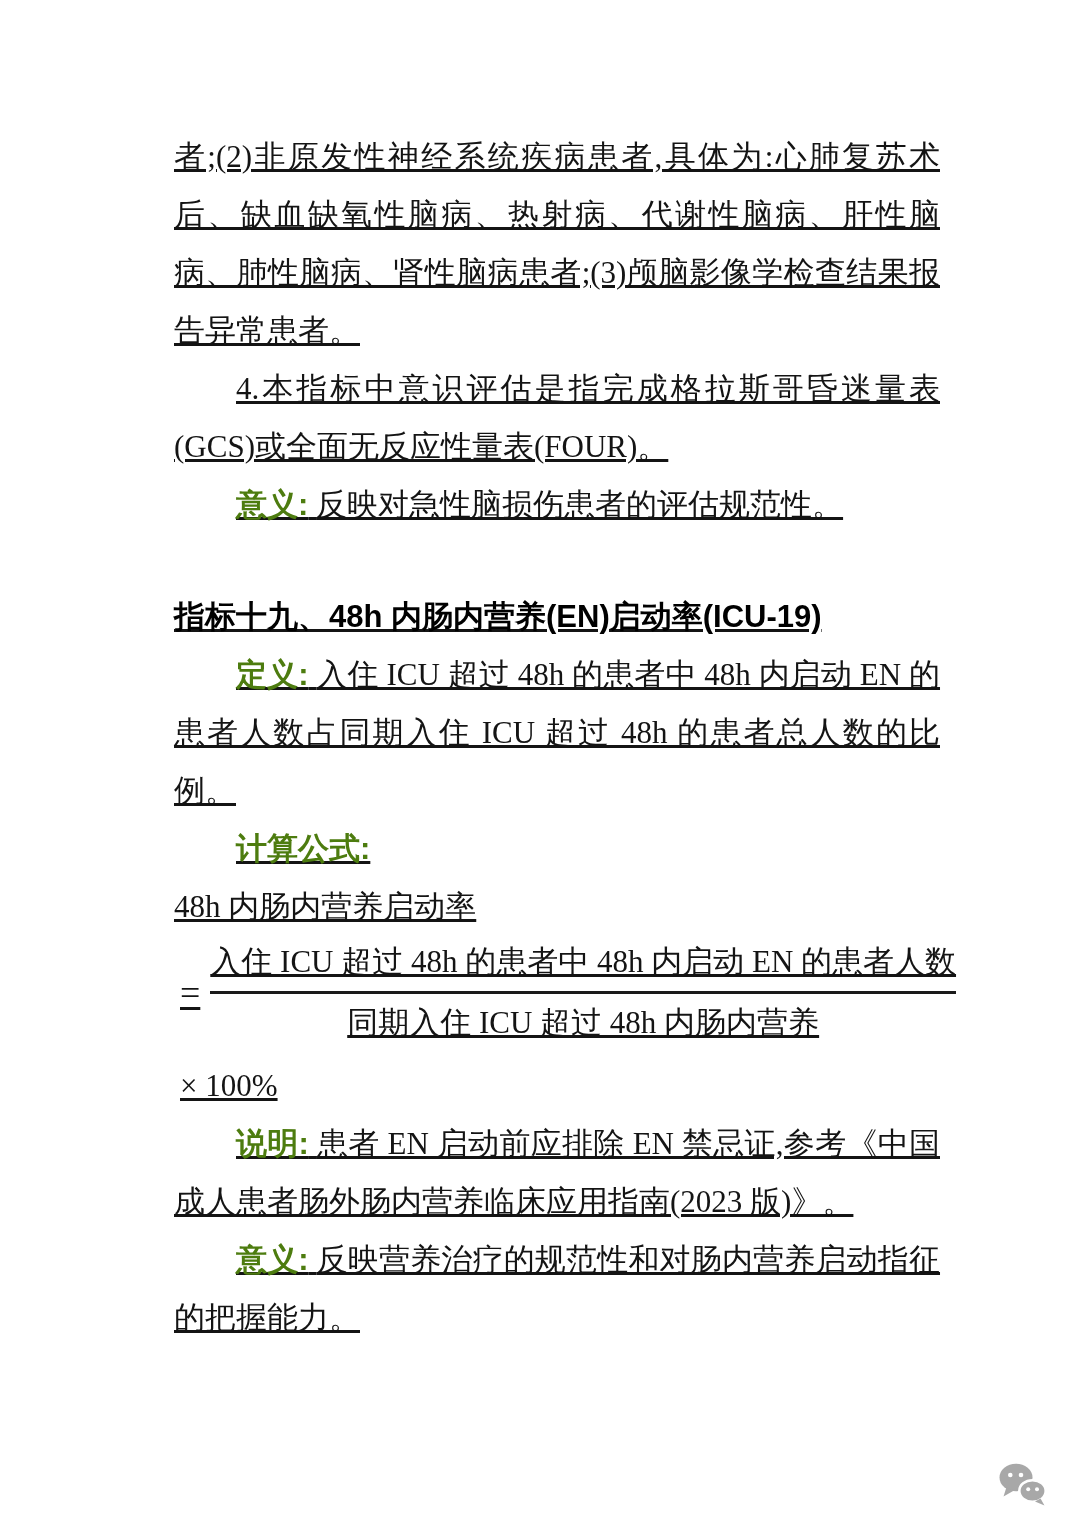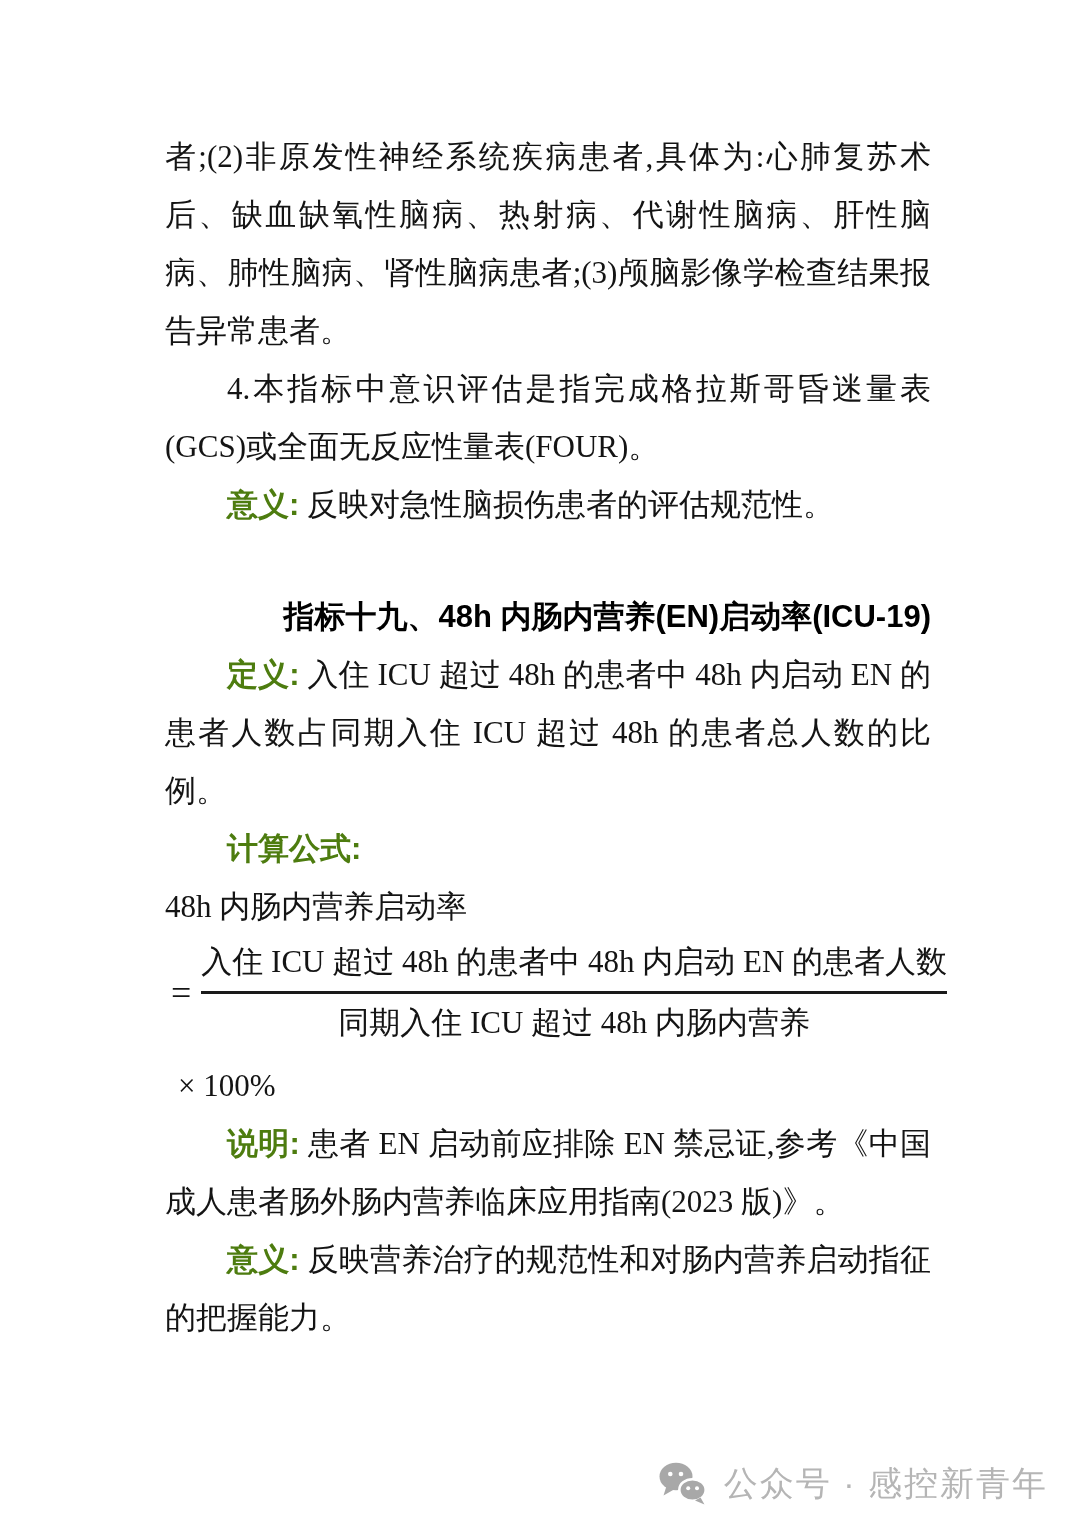--- a/index.html
+++ b/index.html
@@ -7,40 +7,41 @@
     width: 1080px;
     height: 1527px;
     background: #ffffff;
     position: relative;
     overflow: hidden;
     font-family: "Liberation Serif", "DejaVu Serif", serif;
     color: #141414;
   }
   .content {
     position: absolute;
-    left: 165px;
+    left: 174px;
     top: 128px;
     width: 766px;
     font-size: 31px;
     line-height: 58px;
     text-align: justify;
     text-justify: inter-ideograph;
+    text-decoration: underline;
   }
   p { margin: 0; }
   .indent { text-indent: 2em; }
   .label {
     font-family: "Liberation Sans", "DejaVu Sans", sans-serif;
     font-weight: bold;
     color: #4d7c0f;
   }
   .doc-title {
     font-family: "Liberation Sans", "DejaVu Sans", sans-serif;
     font-weight: bold;
     color: #000000;
-    text-align: right;
+    text-align: left;
     margin-top: 54px;
   }
   .formula-name { }
   .formula-row {
     display: flex;
     align-items: center;
     margin-top: 4px;
     line-height: 46px;
   }
   .equals {
@@ -59,21 +60,21 @@
     white-space: nowrap;
   }
   .frac-bar {
     align-self: stretch;
     height: 0;
     border-top: 3px solid #1a1a1a;
     margin: 7px 0;
   }
   .multiplier {
     margin-top: 12px;
-    margin-left: 13px;
+    margin-left: 6px;
     line-height: 58px;
   }
   .watermark {
     position: absolute;
     right: 32px;
     bottom: 20px;
     display: flex;
     align-items: center;
     gap: 16px;
     font-family: "Liberation Sans", "DejaVu Sans", sans-serif;
@@ -127,14 +128,13 @@
       <ellipse cx="34.5" cy="28" rx="13.2" ry="10.8" stroke="#ffffff" stroke-width="2.6"></ellipse>
       <path d="M42.5 35.5 L46.5 42.5 L37 38.5 Z"></path>
     </g>
     <g fill="#ffffff">
       <circle cx="12.3" cy="12" r="2.3"></circle>
       <circle cx="23" cy="12" r="2.3"></circle>
       <circle cx="30.2" cy="26.2" r="2"></circle>
       <circle cx="39" cy="26.2" r="2"></circle>
     </g>
   </svg>
-  <span class="wm-text">公众号 · 感控新青年</span>
 </div>
 
 </body></html>

